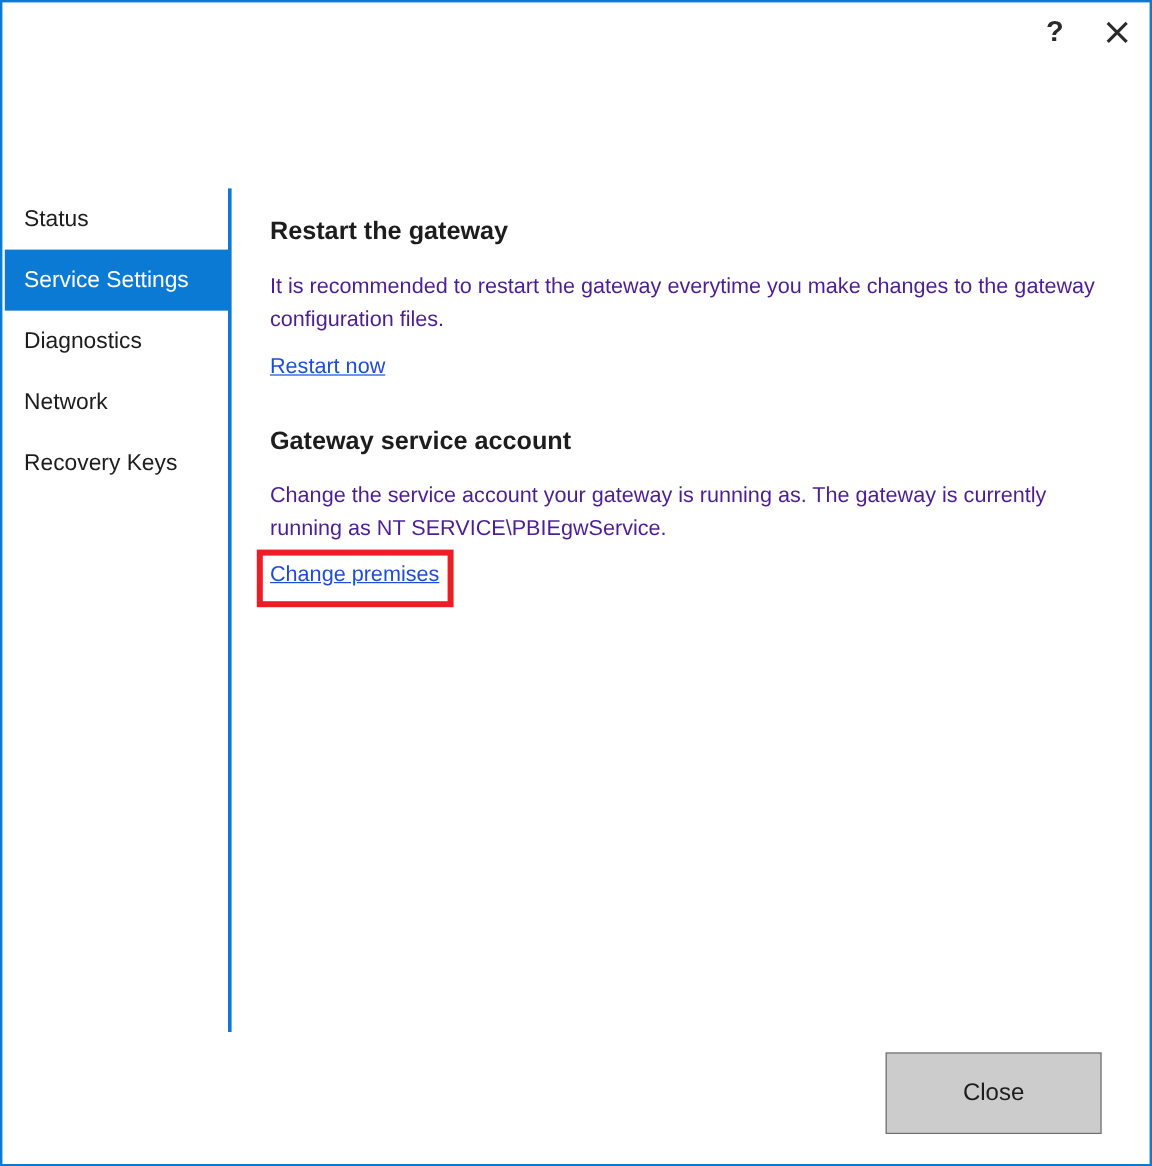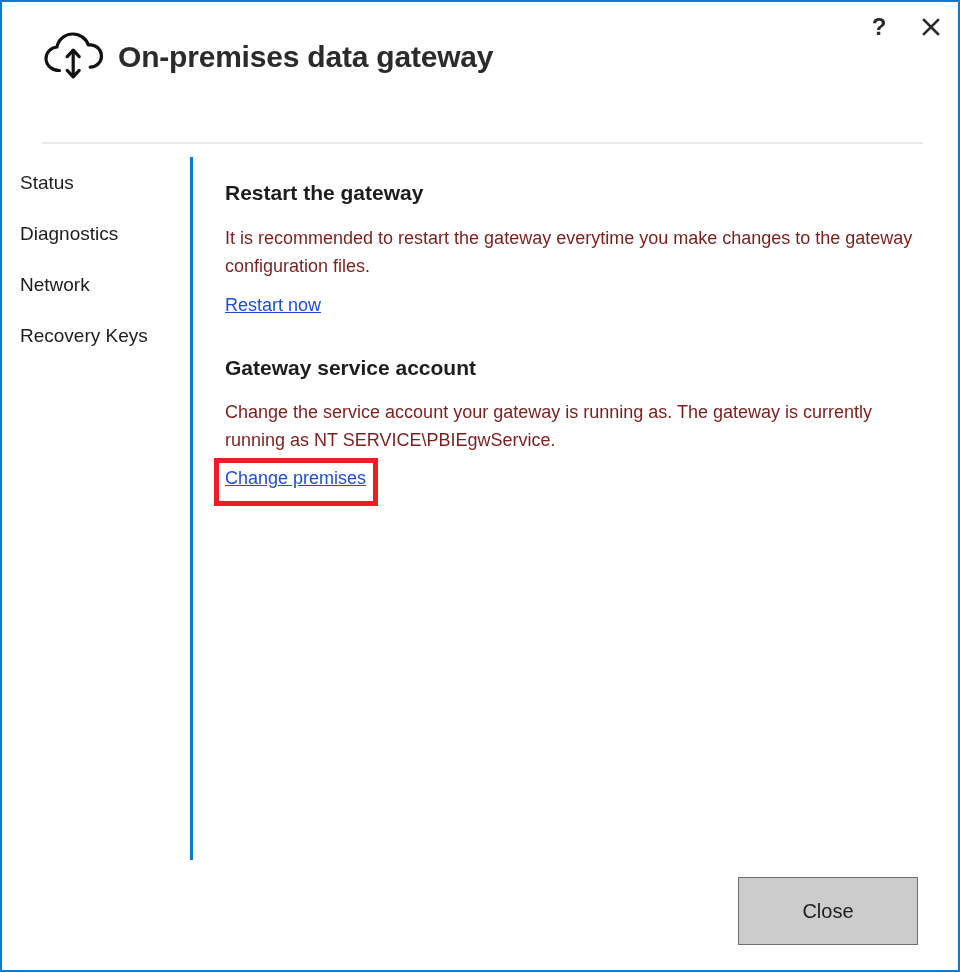--- a/index.html
+++ b/index.html
@@ -135,21 +135,21 @@
   }
   .section-title {
     font-size: 21px;
     font-weight: 700;
     color: #1d1d1d;
     margin: 0;
     line-height: 32px;
   }
   .section-body {
     font-size: 18px;
-    color: #7f1d1d;
+    color: #4c1d95;
     margin: 0;
     line-height: 28px;
   }
   .link {
     display: inline-block;
     font-size: 18px;
     color: #1d4ed8;
     text-decoration: underline;
     cursor: pointer;
     line-height: 26px;
@@ -209,38 +209,27 @@
     </button>
     <button class="tb-btn tb-close">
       <span>
         <svg width="20" height="20" viewBox="0 0 20 20" aria-hidden="true">
           <path d="M3 3 L17 17 M17 3 L3 17" stroke="#2b2b2b" stroke-width="2.6" stroke-linecap="square" fill="none"></path>
         </svg>
       </span>
     </button>
   </div>
 
-  <div class="header">
-    <div class="brand">
-      <span class="cloud-icon">
-        <svg width="62" height="54" viewBox="0 0 62 54" aria-hidden="true">
-          <path d="M17.5 40.5 C9.7 40.5 4 35.2 4 28.6 C4 22.6 8.7 17.6 15 17.0 C16.2 9.6 22.9 4 30.9 4 C38.1 4 44.3 8.6 46.3 15.0 C46.9 14.9 47.6 14.85 48.2 14.85 C54.4 14.85 59.5 19.8 59.5 26.0 C59.5 32.1 54.4 37.1 48.2 37.1" fill="none" stroke="#111111" stroke-width="3.2" stroke-linecap="round" stroke-linejoin="round"></path>
-          <line x1="31.2" y1="20.5" x2="31.2" y2="46.5" stroke="#111111" stroke-width="3.2" stroke-linecap="round"></line>
-          <path d="M25.2 26.6 L31.2 20.2 L37.2 26.6" fill="none" stroke="#111111" stroke-width="3.2" stroke-linecap="round" stroke-linejoin="round"></path>
-          <path d="M25.2 40.4 L31.2 46.8 L37.2 40.4" fill="none" stroke="#111111" stroke-width="3.2" stroke-linecap="round" stroke-linejoin="round"></path>
-        </svg>
-      </span>
-      <span class="app-title">On-premises data gateway</span>
-    </div>
-    <div class="header-rule"></div>
-  </div>
 
   <nav class="sidebar">
     <div class="nav-item">
       <span>Status</span>
+    </div>
+    <div class="nav-item selected">
+      <span>Service Settings</span>
     </div>
     <div class="nav-item">
       <span>Diagnostics</span>
     </div>
     <div class="nav-item">
       <span>Network</span>
     </div>
     <div class="nav-item">
       <span>Recovery Keys</span>
     </div>

